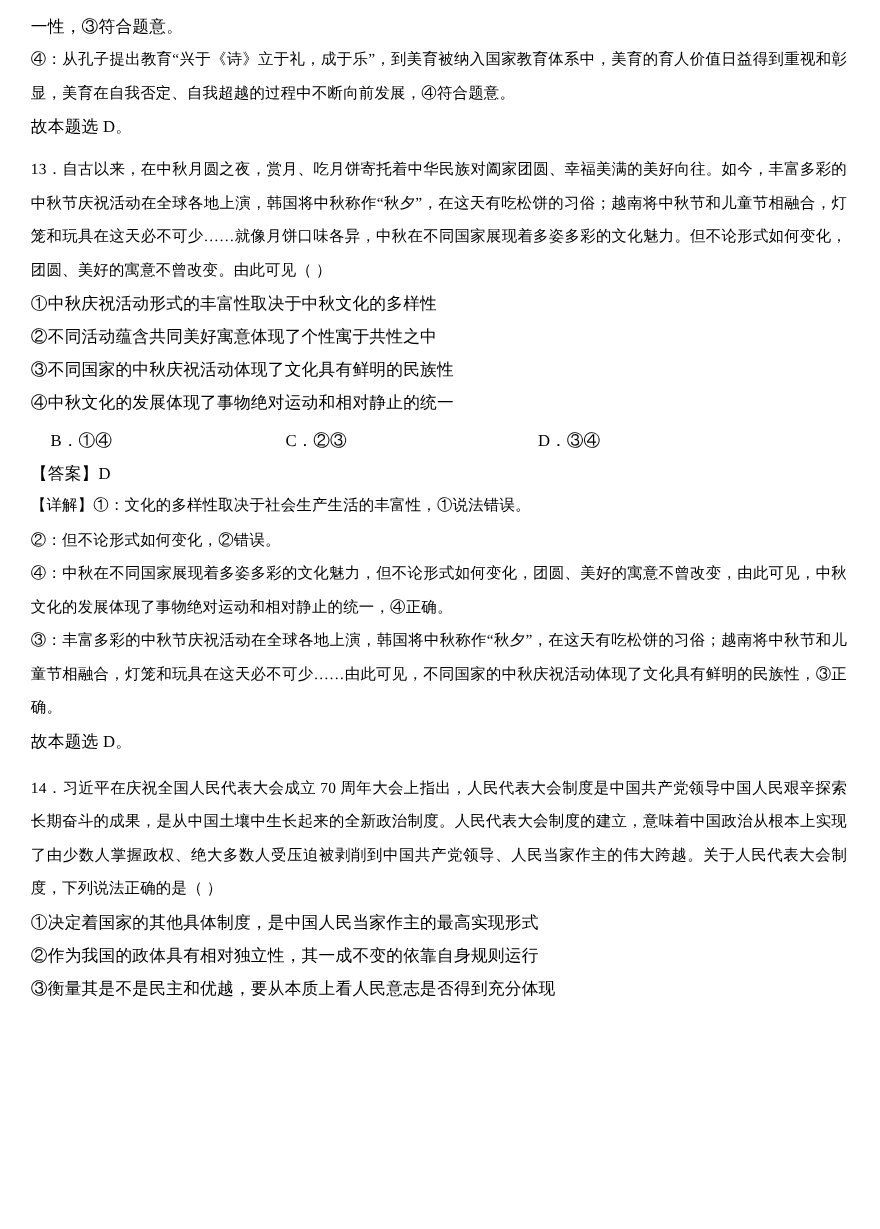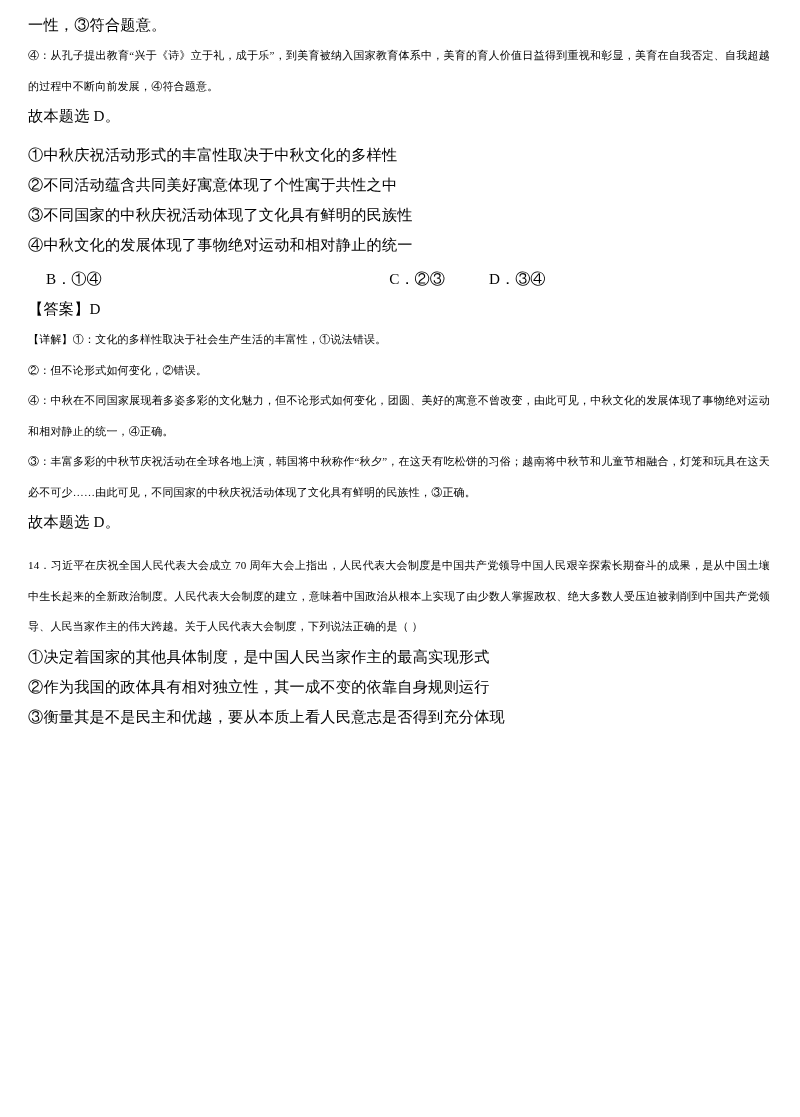--- a/index.html
+++ b/index.html
@@ -23,59 +23,60 @@
   }
   .line {
     font-size: 15.2px;
     line-height: 30px;
     text-align: justify;
     text-justify: inter-ideograph;
     white-space: pre-wrap;
     letter-spacing: 0.2px;
   }
   .para {
-    font-size: 11px;
+    font-size: 14px;
     line-height: 30.5px;
     text-align: justify;
     text-justify: inter-ideograph;
     margin: 0;
     letter-spacing: 0.2px;
   }
   .spacer-sm { height: 7px; }
   .spacer-md { height: 11px; }
   .options-row {
     display: flex;
     font-size: 15.2px;
     line-height: 30px;
     margin-top: 4px;
   }
   .options-row .opt {
     width: 25%;
     white-space: nowrap;
   }
   .opt-a { padding-left: 8px; }
   .opt-b { padding-left: 18px; }
-  .opt-c { padding-left: 28px; text-align: right; }
+  .opt-c { padding-left: 28px; }
   .opt-d { padding-left: 44px; }
   .q-block { margin-top: 2px; }
 </style>
 </head>
 <body>
 
 <div class="page">
 
   <div class="line">一性，③符合题意。</div>
 
   <p class="para">④：从孔子提出教育“兴于《诗》立于礼，成于乐”，到美育被纳入国家教育体系中，美育的育人价值日益得到重视和彰显，美育在自我否定、自我超越的过程中不断向前发展，④符合题意。</p>
 
   <div class="line">故本题选 D。</div>
 
   <div class="spacer-sm"></div>
 
   <div class="q-block">
+    <p class="para">13．自古以来，在中秋月圆之夜，赏月、吃月饼寄托着中华民族对阖家团圆、幸福美满的美好向往。如今，丰富多彩的中秋节庆祝活动在全球各地上演，韩国将中秋称作“秋夕”，在这天有吃松饼的习俗；越南将中秋节和儿童节相融合，灯笼和玩具在这天必不可少……就像月饼口味各异，中秋在不同国家展现着多姿多彩的文化魅力。但不论形式如何变化，团圆、美好的寓意不曾改变。由此可见（      ）</p>
 
     <div class="line">①中秋庆祝活动形式的丰富性取决于中秋文化的多样性</div>
     <div class="line">②不同活动蕴含共同美好寓意体现了个性寓于共性之中</div>
     <div class="line">③不同国家的中秋庆祝活动体现了文化具有鲜明的民族性</div>
     <div class="line">④中秋文化的发展体现了事物绝对运动和相对静止的统一</div>
 
     <div class="options-row">
       <span class="opt opt-b">B．①④</span>
       <span class="opt opt-c">C．②③</span>
       <span class="opt opt-d">D．③④</span>

